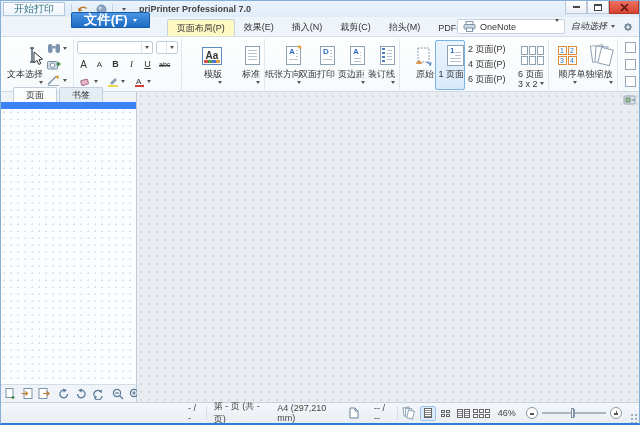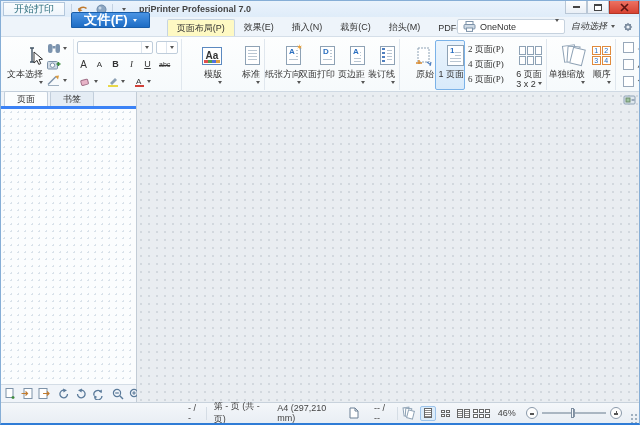--- a/index.html
+++ b/index.html
@@ -61,38 +61,38 @@
   .badge-star { position:absolute; right:-3px; top:-4px; color:#f0a030; font-size:8px; }
   .tpl-icon { width:20px; height:18px; border:1px solid #5b89c0; background:#fff; position:relative; font-size:10px; font-weight:bold; color:#333; text-align:center; line-height:15px; }
   .tpl-icon .dots { position:absolute; left:1px; right:1px; bottom:1px; height:3px;
                     background:linear-gradient(90deg,#e05050 0 25%,#50a050 25% 50%,#5070e0 50% 75%,#e0a040 75% 100%); }
   .gutter-icon { width:15px; height:19px; background:#fff; border:1px solid #8ea2b5; position:relative; }
   .gutter-icon .coil { position:absolute; left:1px; top:1px; bottom:1px; width:3px;
                        background:repeating-linear-gradient(#4f7fbf 0 2px, transparent 2px 4px); }
   .gutter-icon .lines { position:absolute; left:6px; right:2px; top:3px; bottom:2px;
                         background:repeating-linear-gradient(#b9c6d2 0 1px, transparent 1px 3px); }
   .stack { display:flex; flex-direction:column; justify-content:center; gap:1px; }
-  .stack .sbtn { height:14px; white-space:nowrap;font-family:Liberation Serif, serif; }
+  .stack .sbtn { height:14px; white-space:nowrap; }
   .grid6-icon { display:grid; grid-template-columns:repeat(3,7px); grid-template-rows:repeat(2,9px); gap:1px; }
   .grid6-icon span { background:#fff; border:1px solid #8ea2b5; }
   .order-icon { display:grid; grid-template-columns:repeat(2,9px); grid-template-rows:repeat(2,9px); gap:1px; }
   .order-icon span { background:#fff; border:1px solid #e08a3c; color:#2a6fc0; font-size:7px; line-height:7px; text-align:center; }
   .chk-col { display:flex; flex-direction:column; justify-content:center; gap:4px; padding:0 4px; }
   .chk-row { display:flex; align-items:center; gap:4px; white-space:nowrap; }
   .chk-box { width:11px; height:11px; background:#fff; border:1px solid #98a8ba; }
   .fan-icon { position:relative; width:22px; height:22px; }
   .fan-icon i { position:absolute; width:13px; height:17px; background:#fff; border:1px solid #8ea2b5; }
   .fan-icon i:nth-child(1){ left:0; top:0; transform:rotate(-8deg); }
   .fan-icon i:nth-child(2){ left:4px; top:1px; transform:rotate(4deg); }
   .fan-icon i:nth-child(3){ left:8px; top:3px; transform:rotate(14deg); }
 
   
   .main { flex:1; display:flex; min-height:0; }
   .sidebar { width:136px; display:flex; flex-direction:column; border-right:1px solid #c2ccd6; background:#f6f9fc; }
-  .side-tabs { height:17px; display:flex; align-items:flex-end; gap:2px; padding-left:3px; background:#eef3f9; border-bottom:3px solid #3b82f6; }
+  .side-tabs { height:17px; display:flex; align-items:flex-end; gap:2px; padding-left:12px; background:#eef3f9; border-bottom:7px solid #3b82f6; }
   .side-tab { height:15px; padding:0 12px; display:flex; align-items:center; border:1px solid #c2cedb; border-bottom:none; border-radius:2px 2px 0 0; background:#e4ecf4; }
   .side-tab.selected { background:#fbfdfe; }
   .side-body { flex:1; background:#fbfdfe;
                background-image:radial-gradient(#d9e2ea 1px, transparent 1px); background-size:7px 7px; }
   .side-toolbar { height:18px; background:#f0f4f9; border-top:1px solid #d4dde6; display:flex; align-items:center; gap:3px; padding:0 3px; }
   .tbtn { width:14px; height:14px; display:flex; align-items:center; justify-content:center; border:1px solid transparent; border-radius:2px; }
   .tb-sep { width:1px; height:12px; background:#d0d9e2; }
   .canvas { flex:1; position:relative; background:#e9edf1;
             background-image:radial-gradient(#d2d8de 1px, transparent 1px); background-size:8px 8px; }
   .canvas-corner { position:absolute; top:2px; right:2px; }
@@ -391,41 +391,41 @@
         </span>
         <span class="lbl">6 页面</span>
         <span class="lbl" style="display:flex; align-items:center; gap:2px">
           <span>3 x 2</span>
           <span class="caret small"></span>
         </span>
       </div>
     </div>
 
     <div class="rgroup">
+      <div class="rbtn-big" style="width:26px">
+        <span class="ric">
+          <span class="order-icon">
+            <span>1</span>
+              <span>2</span>
+            <span>3</span>
+              <span>4</span>
+          </span>
+        </span>
+        <span class="lbl">顺序</span>
+        <span class="caret small" style="margin-top:2px"></span>
+      </div>
       <div class="rbtn-big" style="width:36px">
         <span class="ric">
           <span class="fan-icon">
               <i></i>
               <i></i>
               <i></i>
             </span>
         </span>
         <span class="lbl">单独缩放</span>
-        <span class="caret small" style="margin-top:2px"></span>
-      </div>
-      <div class="rbtn-big" style="width:26px">
-        <span class="ric">
-          <span class="order-icon">
-            <span>1</span>
-              <span>2</span>
-            <span>3</span>
-              <span>4</span>
-          </span>
-        </span>
-        <span class="lbl">顺序</span>
         <span class="caret small" style="margin-top:2px"></span>
       </div>
     </div>
 
     <div class="rgroup" style="border-right:none">
       <div class="chk-col">
         <label class="chk-row">
           <span class="chk-box"></span>
           <span>单页重复显示</span>
         </label>

